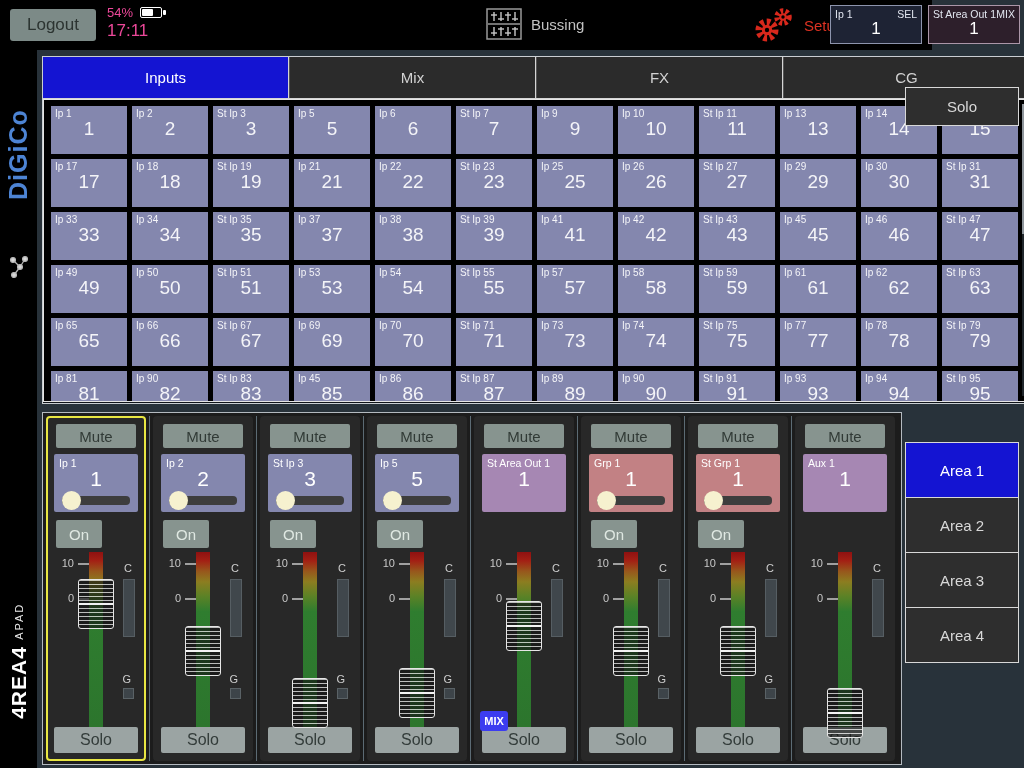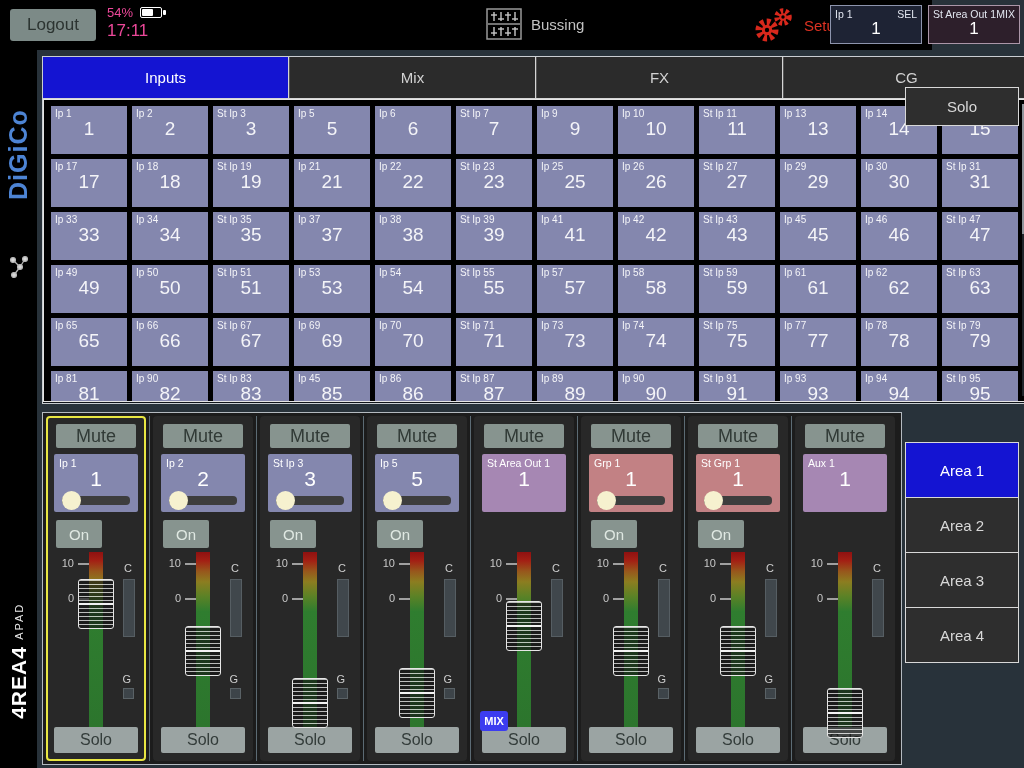--- a/index.html
+++ b/index.html
@@ -62,21 +62,21 @@
   .rbtn.active { background:#1414d2; color:#fff; }
 
   
   .stripspanel { position:absolute; left:42px; top:412px; width:860px; height:353px; background:#1c1c1c;
                  border:1px solid #b4bac0; display:flex; padding:3px; }
   .divider { width:1px; background:#5c6b74; margin:0 3px; }
   .strip { width:100px; background:#282828; border:2px solid transparent; border-radius:4px;
            display:flex; flex-direction:column; position:relative; }
   .strip.selected { border-color:#e8e642; }
   .btn { display:flex; align-items:center; justify-content:center; border-radius:2px; }
-  .mute { margin:6px 8px 0; height:24px; background:#87948f; color:#313a36; font-size:18px; }
+  .mute { margin:6px 8px 0; height:24px; background:#87948f; color:#313a36; font-size:15px; }
   .labelbox { margin:6px 6px 0; height:58px; border-radius:2px; position:relative; color:#fff; }
   .labelbox.input { background:#8487ae; }
   .labelbox.output { background:#a687b3; }
   .labelbox.group { background:#c28184; }
   .lb-name { position:absolute; top:3px; left:5px; font-size:10.5px; white-space:nowrap; }
   .lb-num { text-align:center; font-size:21px; margin-top:13px; }
   .pan-track { position:absolute; left:8px; right:8px; bottom:7px; height:9px; background:#3d3d3d; border-radius:4px; }
   .pan-knob { position:absolute; left:0; top:-5px; width:19px; height:19px; border-radius:50%; background:#f6f1cf; }
   .onrow { margin:8px 0 0 8px; height:28px; width:46px; }
   .on { width:46px; height:28px; background:#87948f; color:#dfe8e2; font-size:15px; }

